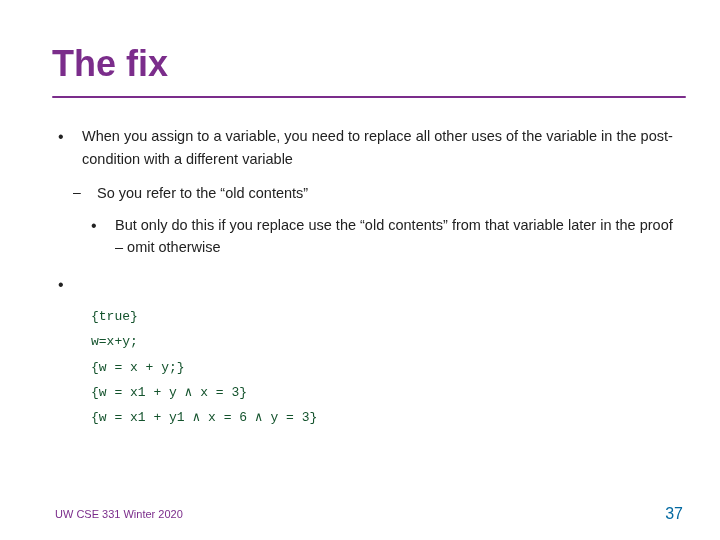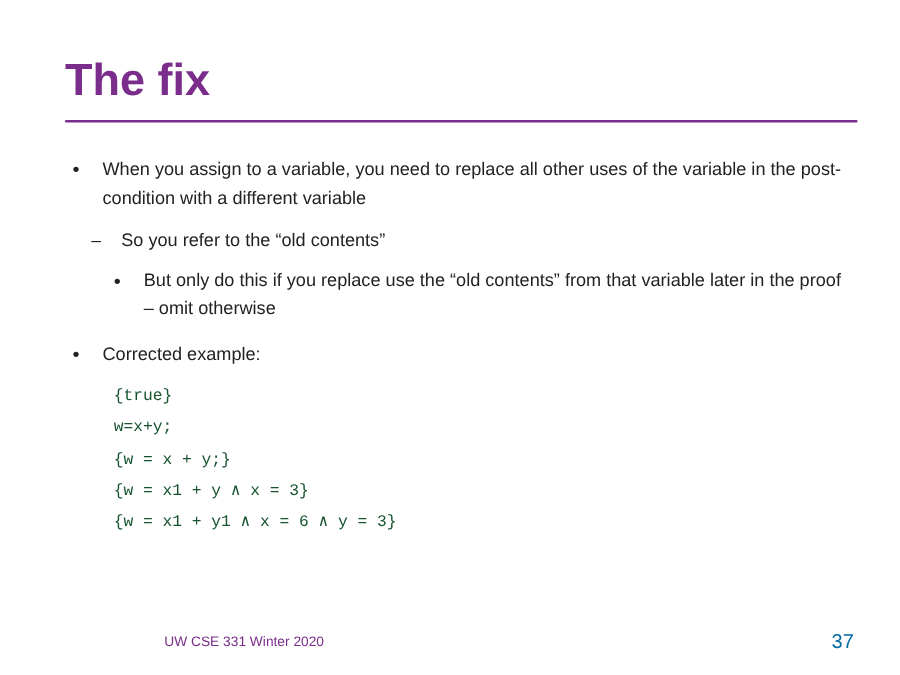--- a/index.html
+++ b/index.html
@@ -82,21 +82,21 @@
       font-size: 13px;
       line-height: 1.7;
       color: #14532d;
     }
     .code-line {
       display: block;
       white-space: pre;
     }
     .footer {
       display: flex;
-      justify-content: flex-end;
+      justify-content: space-between;
       align-items: center;
       padding-top: 8px;
       border-top: none;
       gap: 400px;
     }
     .footer-text {
       font-size: 11px;
       color: #7B2D8B;
     }
     .footer-page {
@@ -122,21 +122,20 @@
       <span class="bullet-text">So you refer to the “old contents”</span>
     </div>
 
     <div class="bullet-level3">
       <span class="bullet-dot">•</span>
       <span class="bullet-text">But only do this if you replace use the “old contents” from that variable later in the proof – omit otherwise</span>
     </div>
 
     <div class="bullet-level1" style="margin-top: 8px;">
       <span class="bullet-dot">•</span>
-      <span class="bullet-text">Corrected example:</span>
     </div>
 
     <div class="code-block">
       <span class="code-line">{true}</span>
       <span class="code-line">w=x+y;</span>
       <span class="code-line">{w = x + y;}</span>
       <span class="code-line">{w = x1 + y ∧ x = 3}</span>
       <span class="code-line">{w = x1 + y1 ∧ x = 6 ∧ y = 3}</span>
     </div>
   </div>

